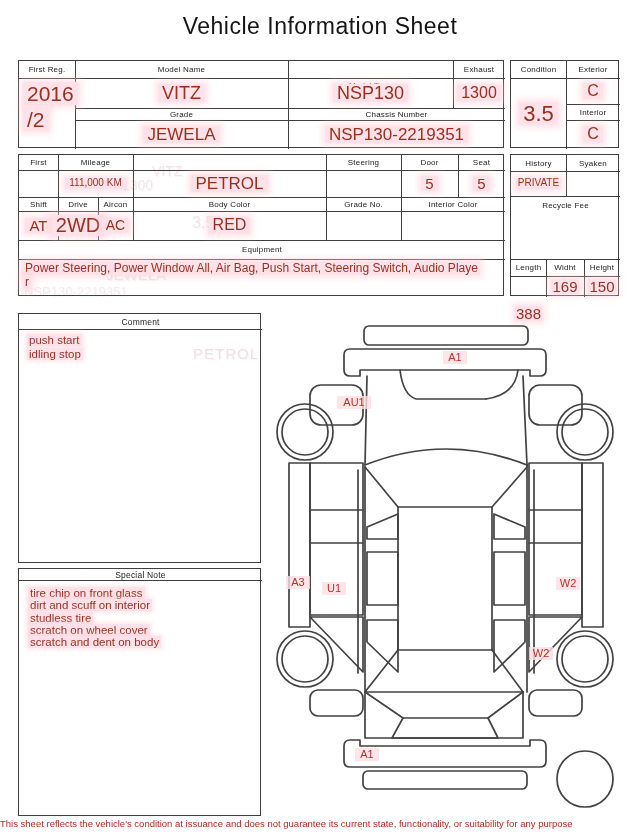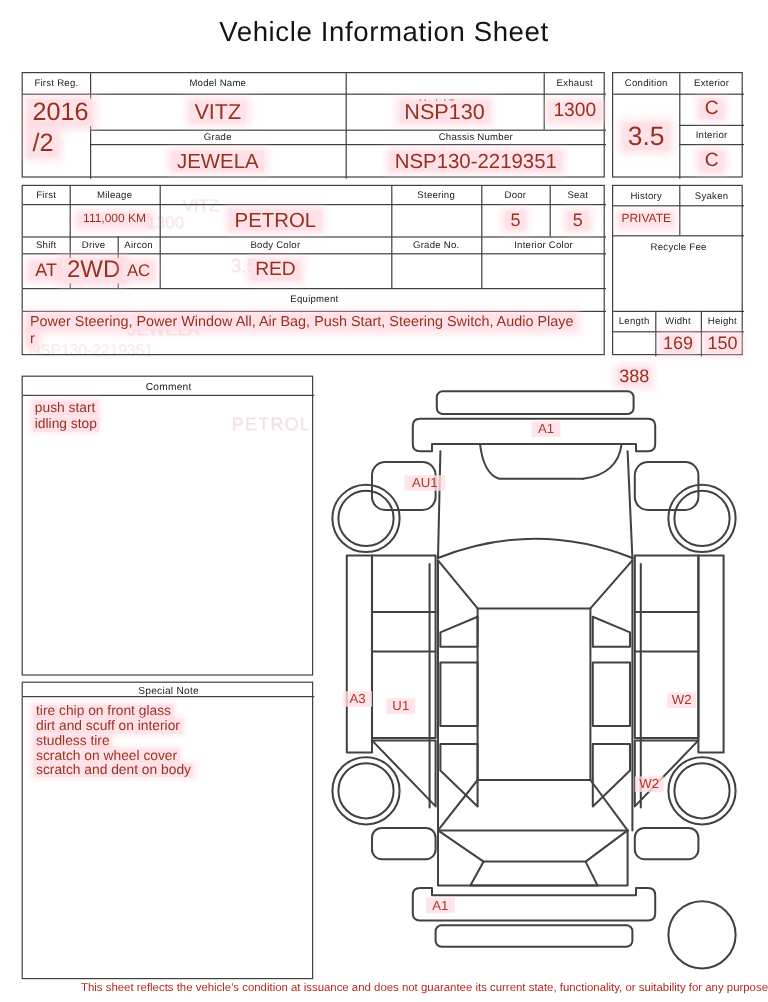--- a/index.html
+++ b/index.html
@@ -12,21 +12,21 @@
   .cell{position:absolute;display:flex;align-items:center;justify-content:center;white-space:nowrap;}
   .hdr{font-size:8px;color:#1c1c1c;letter-spacing:.2px;}
   .val{color:#97301f;background:#ffe2e9;box-shadow:0 0 6px 3px rgba(255,205,216,.55);
        padding:0 4px;line-height:1.05;white-space:nowrap;}
   .rednote{color:#a2351f;font-size:11.5px;line-height:12.3px;}
   .rednote .val{box-shadow:0 0 4px 2px rgba(255,210,220,.45);padding:0 2px;}
   .ghost{position:absolute;color:#f392a6;white-space:nowrap;pointer-events:none;
          text-shadow:1px 1px 0 rgba(130,220,235,.45);}
   .title{position:absolute;top:13px;left:0;width:100%;text-align:center;
          font-size:23px;color:#141414;letter-spacing:.5px;}
-  .footer{position:absolute;top:818px;left:0;width:100%;text-align:right;
+  .footer{position:absolute;top:818px;left:0;width:100%;text-align:left;
           font-size:9.5px;color:#b5291c;}
   svg text{font-family:"Liberation Sans","DejaVu Sans",sans-serif;}
 </style>
 </head>
 <body>
 
 <div id="page">
 
   <div class="title">Vehicle Information Sheet</div>
 

